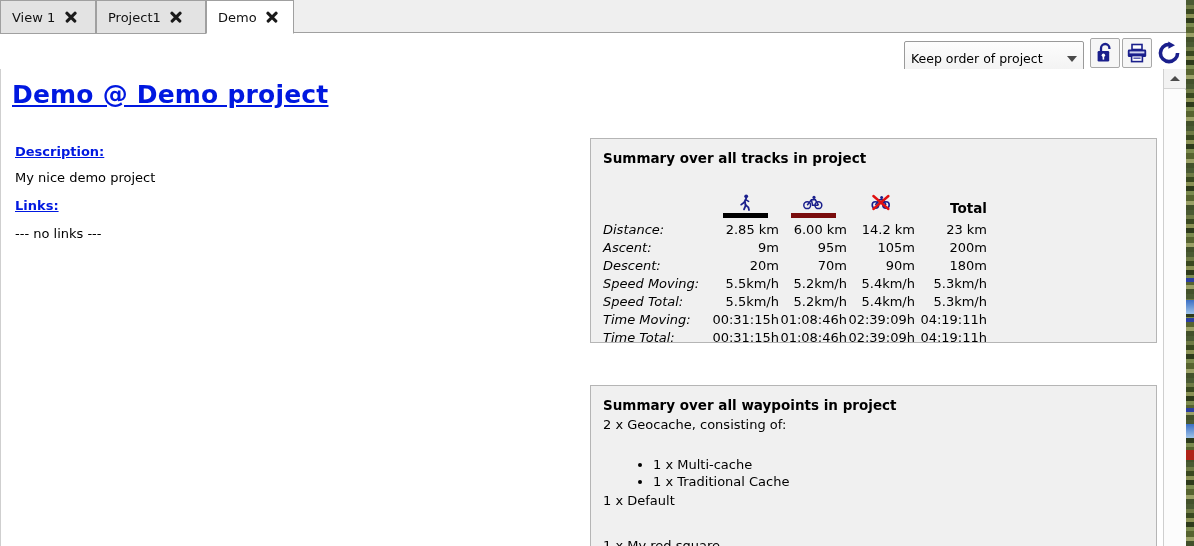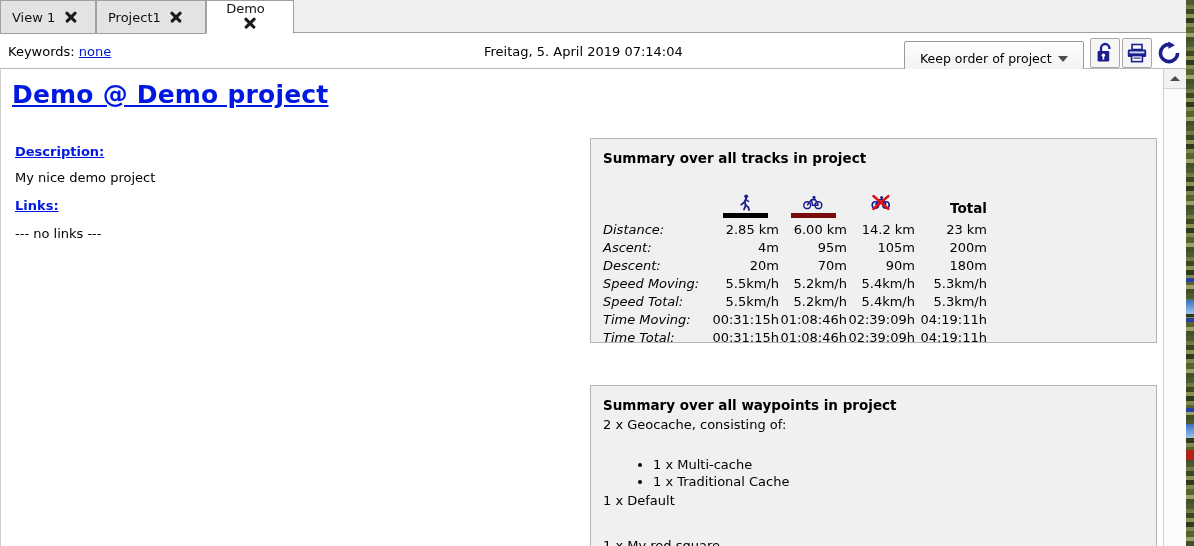--- a/index.html
+++ b/index.html
@@ -74,21 +74,20 @@
     padding: 0 11px;
     font-size: 13px;
     color: #111111;
     cursor: pointer;
     white-space: nowrap;
   }
   .tab.active {
     background: #ffffff;
     border-bottom: 1px solid #ffffff;
     z-index: 5;
-    flex-direction: column;
   }
   .tab .tab-label { margin-right: 9px; }
   .tab .close-x {
     display: inline-block;
     width: 13px; height: 13px;
     position: relative;
     cursor: pointer;
   }
   .tab .close-x::before, .tab .close-x::after {
     content: ""; position: absolute;
@@ -122,21 +121,21 @@
     white-space: nowrap;
   }
   .order-select {
     position: absolute; left: 904px; top: 41px;
     width: 180px; height: 35px;
     background: linear-gradient(180deg,#fdfdfd,#f1f1f1);
     border: 1px solid #9a9a9a;
     border-radius: 2px;
     box-sizing: border-box;
     display: flex; align-items: center;
-    padding: 0 15px;
+    padding: 0 6px;
     font-size: 12.5px; color: #000;
     cursor: pointer;
   }
   .order-select .sel-text { flex: 1; white-space: nowrap; }
   .order-select .caret {
     width: 0; height: 0;
     border-left: 5px solid transparent;
     border-right: 5px solid transparent;
     border-top: 6px solid #4a4a4a;
     margin-left: 4px;
@@ -311,27 +310,20 @@
       <span class="tab-label">Project1</span>
       <span class="close-x"></span>
     </div>
 
     <div class="tab active" style="left:206px; width:88px;">
       <span class="tab-label">Demo</span>
       <span class="close-x"></span>
     </div>
   </div>
 
-  <div class="toolbar">
-    <div class="keywords">
-      <span>Keywords:</span>
-      <a>none</a>
-    </div>
-    <div class="datetime">Freitag, 5. April 2019 07:14:04</div>
-  </div>
 
   <div class="order-select">
     <span class="sel-text">Keep order of project</span>
     <span class="caret"></span>
   </div>
 
   <div class="tool-btn" id="btn-lock">
     <svg width="20" height="22" viewBox="0 0 20 22">
       <path d="M6 9 V6.2 a4.2 4.2 0 0 1 8.4 0 V7" fill="none" stroke="#1a1f8c" stroke-width="2.3"></path>
       <rect x="2.6" y="9" width="11.6" height="10.5" rx="1.2" fill="#1a1f8c"></rect>
@@ -417,21 +409,21 @@
         <tbody>
           <tr>
             <td class="rowlabel">Distance:</td>
             <td class="val">2.85 km</td>
             <td class="val">6.00 km</td>
             <td class="val">14.2 km</td>
             <td class="val">23 km</td>
           </tr>
           <tr>
             <td class="rowlabel">Ascent:</td>
-            <td class="val">4m</td>
+            <td class="val">9m</td>
             <td class="val">95m</td>
             <td class="val">105m</td>
             <td class="val">200m</td>
           </tr>
           <tr>
             <td class="rowlabel">Descent:</td>
             <td class="val">20m</td>
             <td class="val">70m</td>
             <td class="val">90m</td>
             <td class="val">180m</td>

